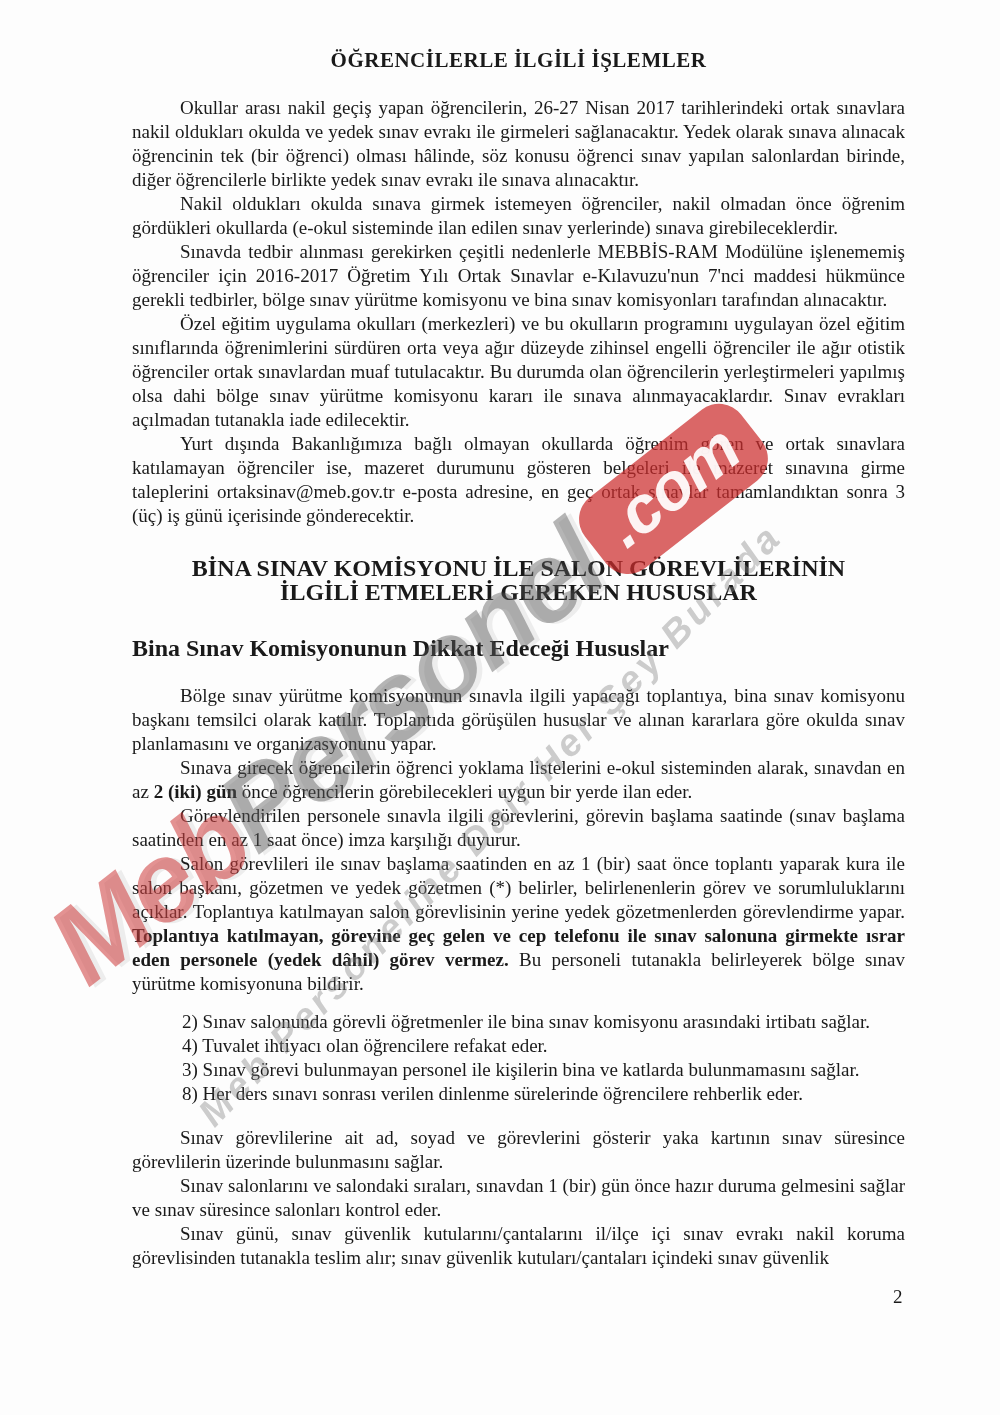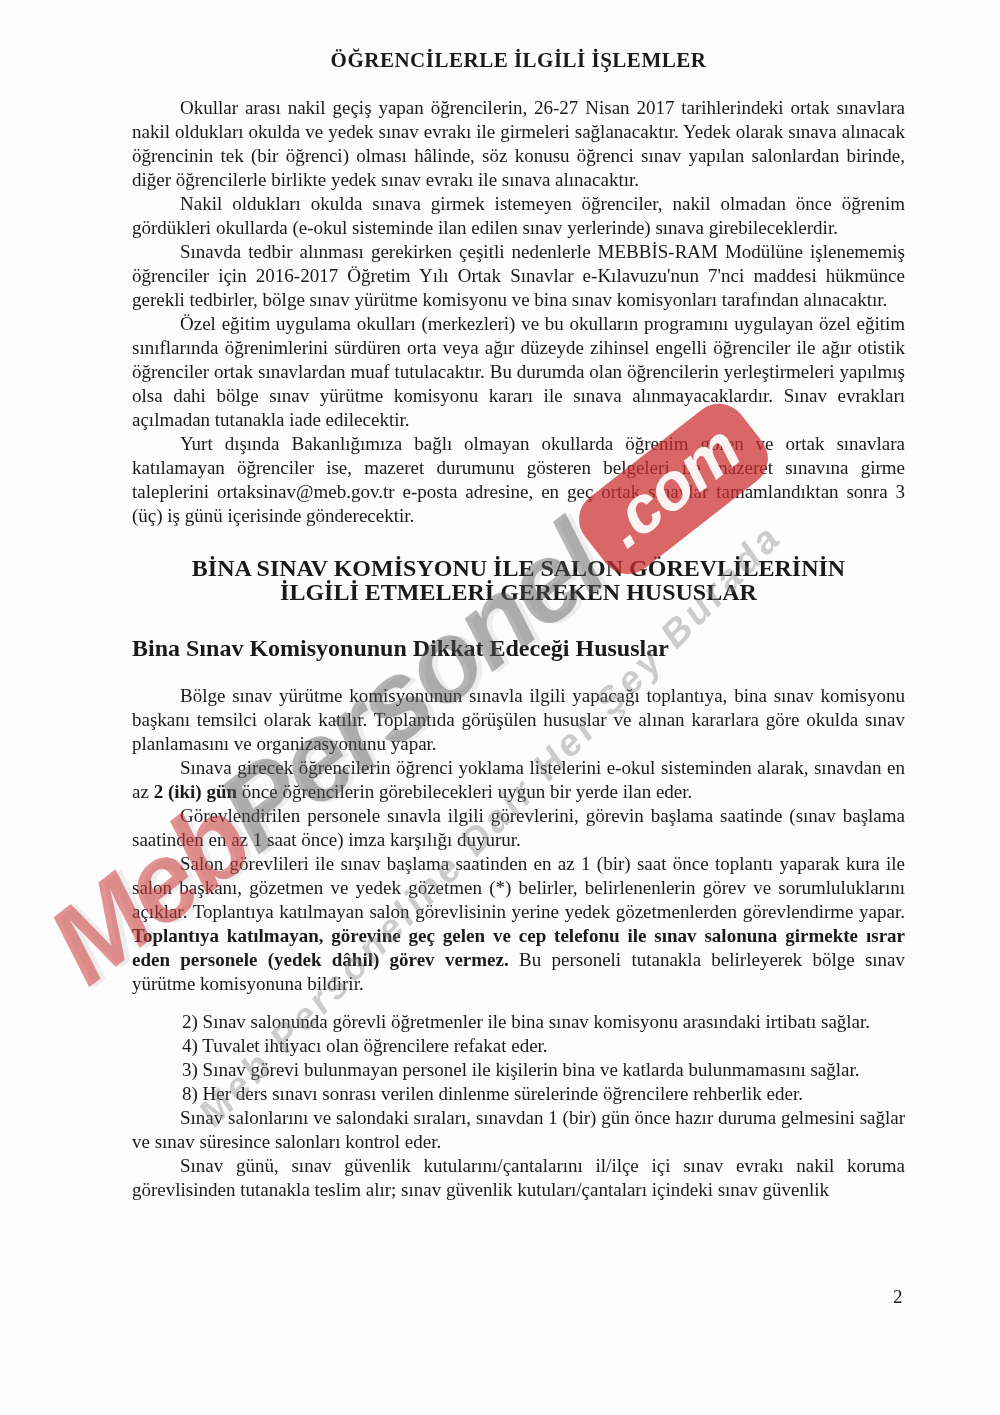--- a/index.html
+++ b/index.html
@@ -142,20 +142,21 @@
 
     <p class="para"><span>Salon görevlileri ile sınav başlama saatinden en az 1 (bir) saat önce toplantı yaparak kura ile salon başkanı, gözetmen ve yedek gözetmen (*) belirler, belirlenenlerin görev ve sorumluluklarını açıklar. Toplantıya katılmayan salon görevlisinin yerine yedek gözetmenlerden görevlendirme yapar. </span><span class="bold">Toplantıya katılmayan, görevine geç gelen ve cep telefonu ile sınav salonuna girmekte ısrar eden personele (yedek dâhil) görev vermez.</span><span> Bu personeli tutanakla belirleyerek bölge sınav yürütme komisyonuna bildirir.</span></p>
 
     <div class="star-list">
       <div class="list-item">2) Sınav salonunda görevli öğretmenler ile bina sınav komisyonu arasındaki irtibatı sağlar.</div>
       <div class="list-item">4) Tuvalet ihtiyacı olan öğrencilere refakat eder.</div>
       <div class="list-item">3) Sınav görevi bulunmayan personel ile kişilerin bina ve katlarda bulunmamasını sağlar.</div>
       <div class="list-item">8) Her ders sınavı sonrası verilen dinlenme sürelerinde öğrencilere rehberlik eder.</div>
     </div>
 
+    <p class="para p10">Sınav görevlilerine ait ad, soyad ve görevlerini gösterir yaka kartının sınav süresince görevlilerin üzerinde bulunmasını sağlar.</p>
     <p class="para">Sınav salonlarını ve salondaki sıraları, sınavdan 1 (bir) gün önce hazır duruma gelmesini sağlar ve sınav süresince salonları kontrol eder.</p>
     <p class="para">Sınav günü, sınav güvenlik kutularını/çantalarını il/ilçe içi sınav evrakı nakil koruma görevlisinden tutanakla teslim alır; sınav güvenlik kutuları/çantaları içindeki sınav güvenlik</p>
 
   </div>
 
   <div class="page-number">2</div>
 
   <div class="watermark-layer">
     <div class="wm-logo">
       <span class="wm-meb">Meb</span><span class="wm-personel">Personel</span><span class="wm-com">.com</span>

